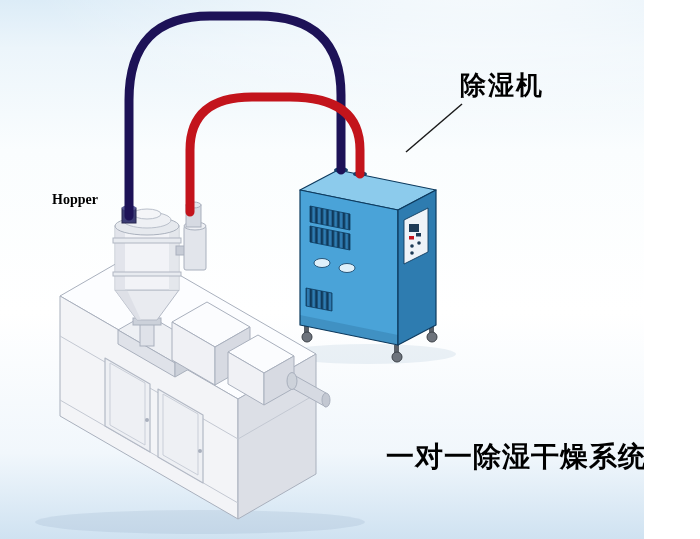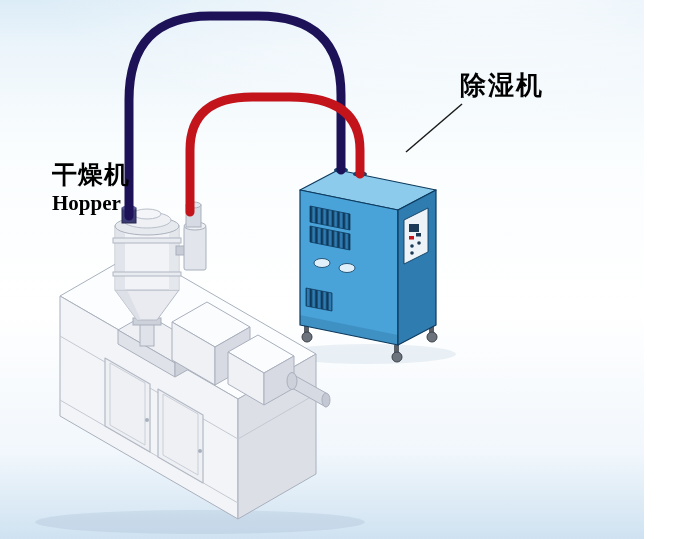--- a/index.html
+++ b/index.html
@@ -10,21 +10,21 @@
       linear-gradient(180deg,#dcecf7 0%, #ecf5fb 9%, #fafdfe 28%, #ffffff 58%, #f1f7fc 84%, #cfe2f1 100%);
     font-family:"Liberation Sans","DejaVu Sans",sans-serif;
   }
   svg{position:absolute;left:0;top:0;}
   .lab{position:absolute;color:#000;line-height:1;white-space:nowrap;}
   .lab-cn{font-weight:bold;font-family:"Liberation Sans","DejaVu Sans",sans-serif;}
   .lab-en{font-weight:bold;font-family:"Liberation Serif","DejaVu Serif",serif;}
   .dehum-cn{left:460px;top:72px;font-size:26px;letter-spacing:2px;}
   .dehum-en{left:443px;top:103px;font-size:21px;}
   .hopper-cn{left:52px;top:162px;font-size:25px;letter-spacing:1px;}
-  .hopper-en{left:52px;top:193px;font-size:21px;}
+  .hopper-en{left:52px;top:193px;font-size:14px;}
   .cap-cn{left:386px;top:443px;font-size:28px;letter-spacing:1px;}
   .cap-en{left:389px;top:479px;font-size:21px;}
 </style>
 </head>
 <body>
 
 <div class="canvas">
   <svg width="700" height="539" viewBox="0 0 700 539">
     <defs>
       <pattern id="vt" width="5.5" height="8" patternUnits="userSpaceOnUse">
@@ -133,16 +133,16 @@
     <g fill="none" stroke-linecap="round" stroke-linejoin="round">
       <path d="M 129 216 L 129 100 Q 129 16 210 16 L 258 16 Q 341 16 341 95 L 341 170" stroke="#1d1257" stroke-width="9"></path>
       <path d="M 190 212 L 190 150 Q 190 97 252 97 L 290 97 Q 360 97 360 150 L 360 174" stroke="#c3141c" stroke-width="9"></path>
     </g>
 
     <line x1="462" y1="104" x2="406" y2="152" stroke="#1a1a1a" stroke-width="1.5"></line>
   </svg>
 
   <div class="lab lab-cn dehum-cn">除湿机</div>
 
-  <div class="lab lab-cn hopper-cn">干燥机</div>
   <div class="lab lab-en hopper-en">Hopper</div>
 
+  <div class="lab lab-cn cap-cn">一对一除湿干燥系统</div>
 </div>
 
 </body></html>

